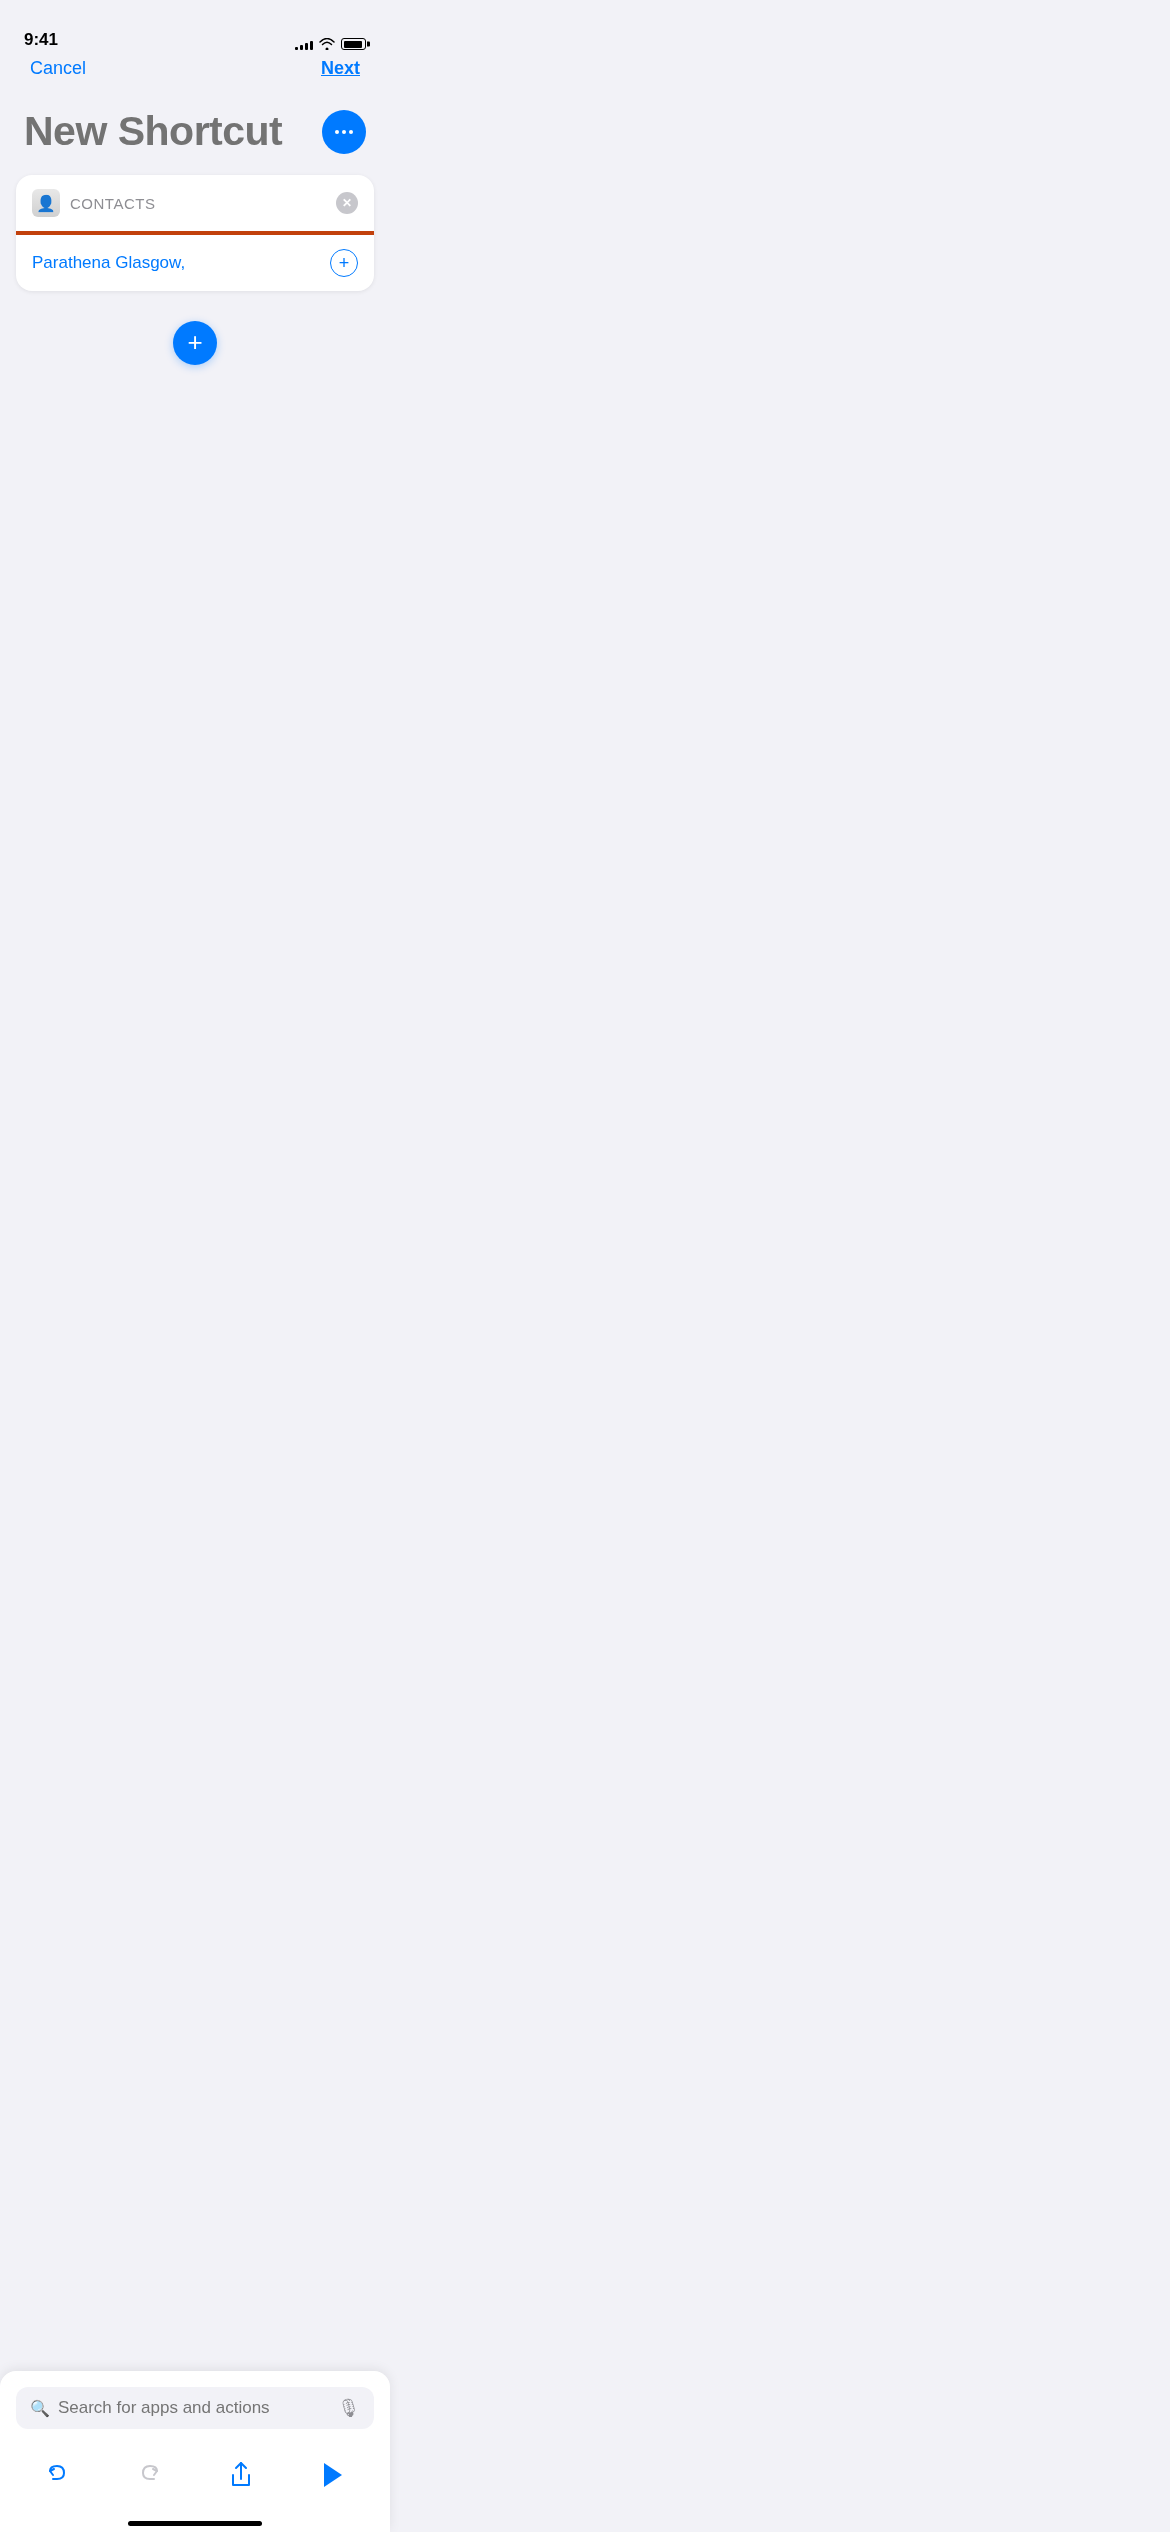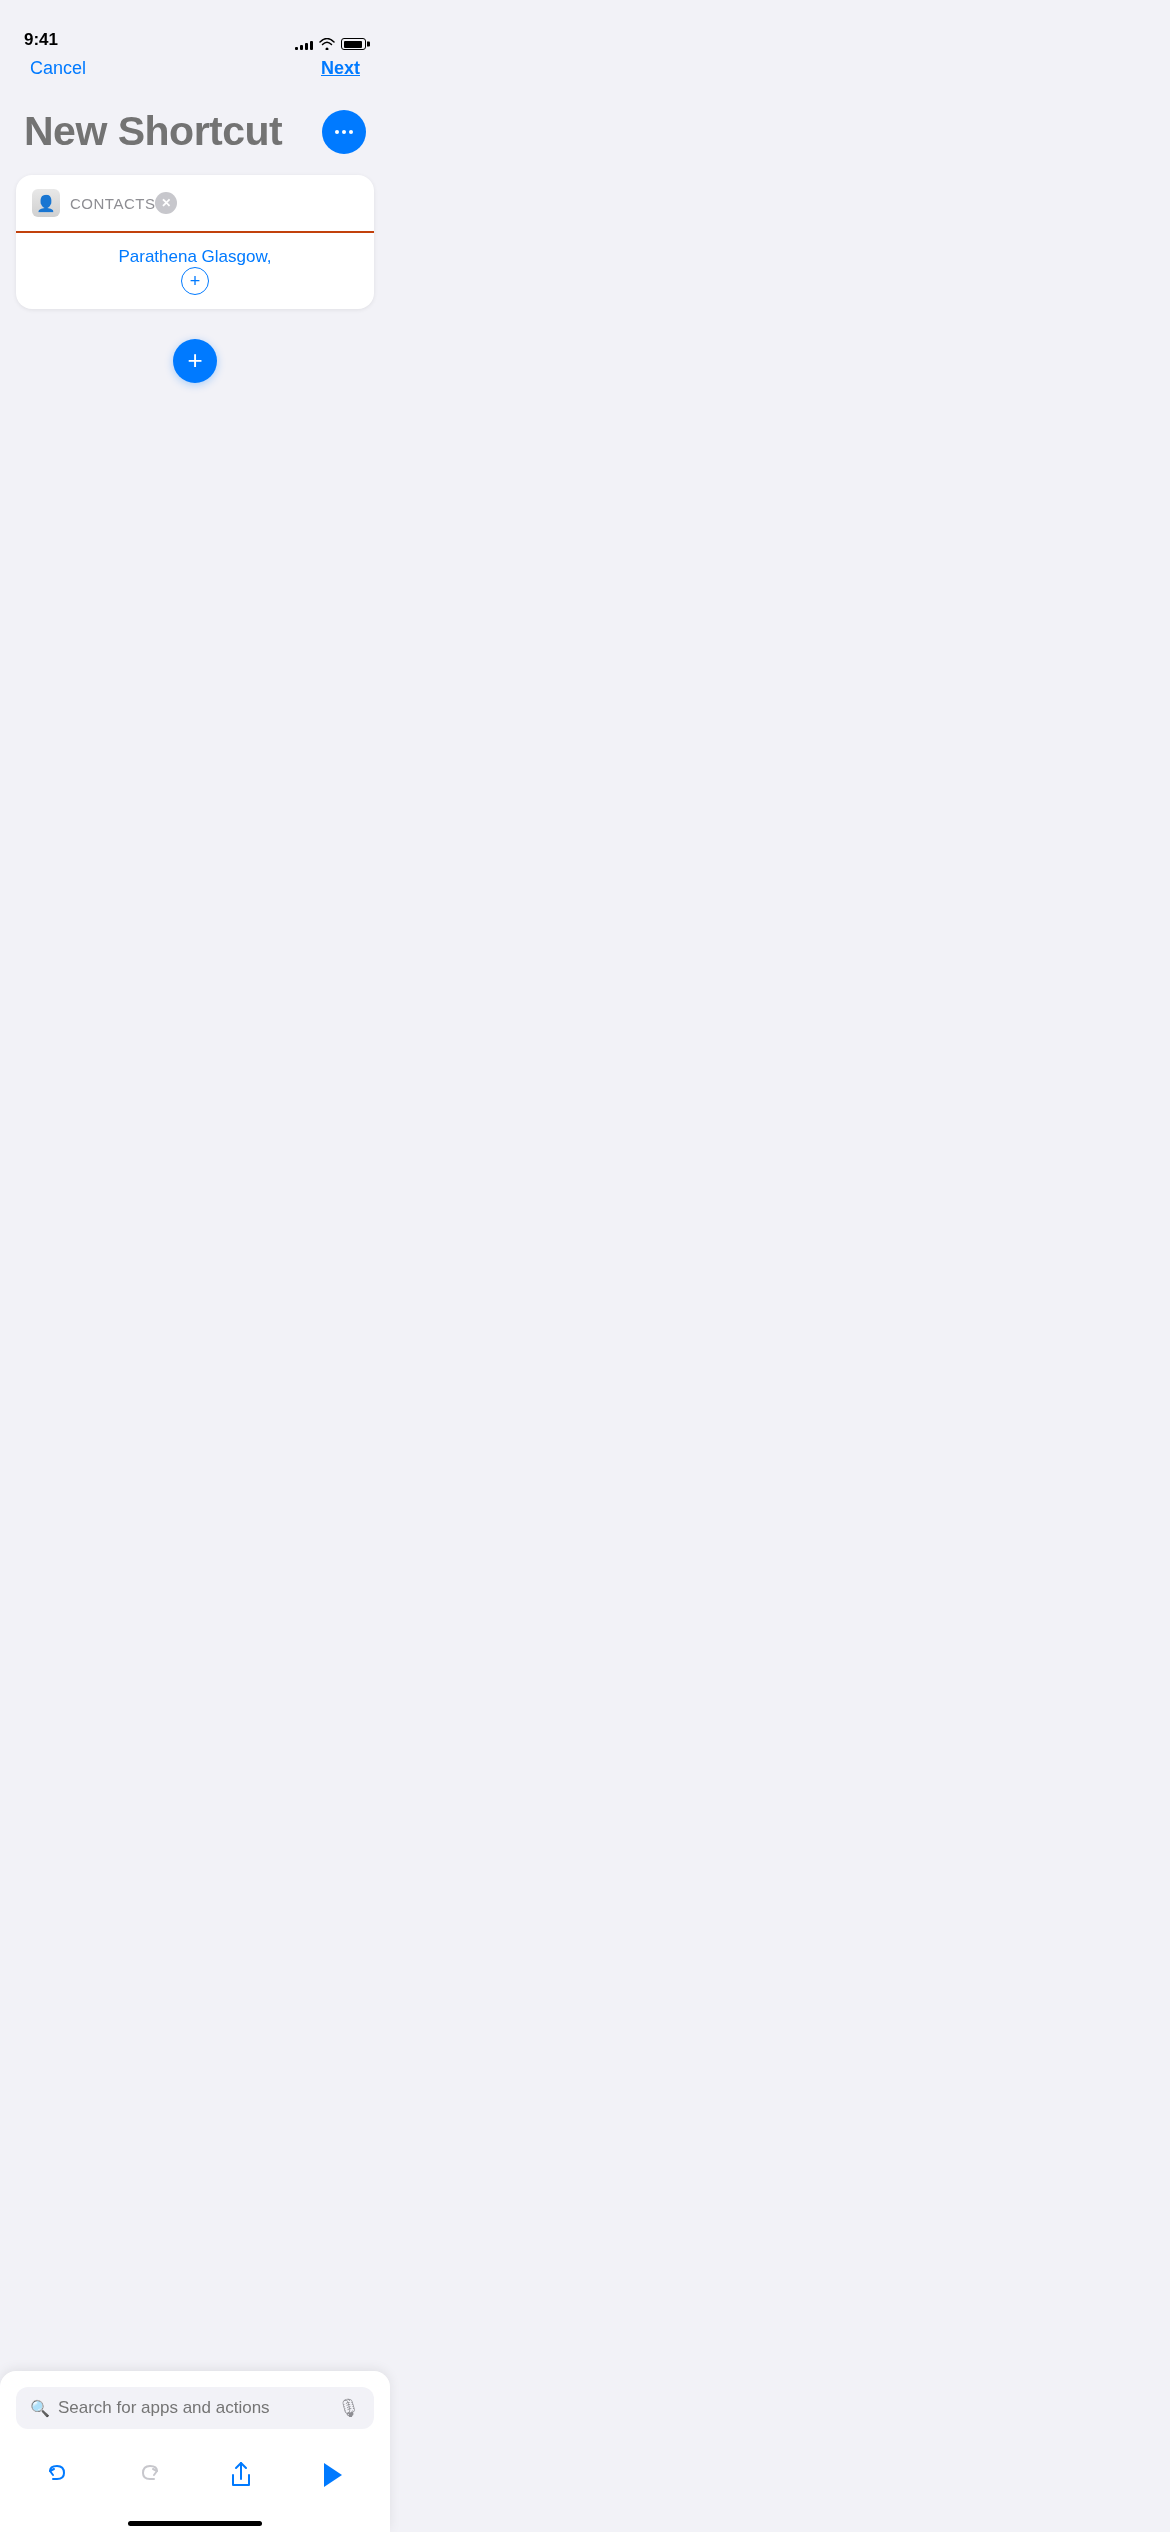--- a/index.html
+++ b/index.html
@@ -157,23 +157,23 @@
       margin: 0 16px 20px 16px;
       background: white;
       border-radius: 16px;
       overflow: hidden;
       box-shadow: 0 1px 4px rgba(0,0,0,0.08);
     }
 
     .card-header {
       display: flex;
       align-items: center;
-      justify-content: flex-start;
+      justify-content: space-between;
       padding: 14px 16px;
-      border-bottom: 2px solid #c2410c;
+      border-bottom: 4px solid #c2410c;
     }
 
     .card-header-left {
       display: flex;
       align-items: center;
       gap: 10px;
     }
 
     .contacts-icon-inner {
       width: 28px;
@@ -217,21 +217,20 @@
       font-weight: 700;
       line-height: 1;
       margin-top: -1px;
     }
 
     .card-content {
       display: flex;
       align-items: center;
       justify-content: space-between;
       padding: 14px 16px;
-      flex-direction: column;
     }
 
     .contact-name {
       font-size: 17px;
       color: #007AFF;
       font-weight: 400;
     }
 
     .add-contact-button {
       width: 28px;

